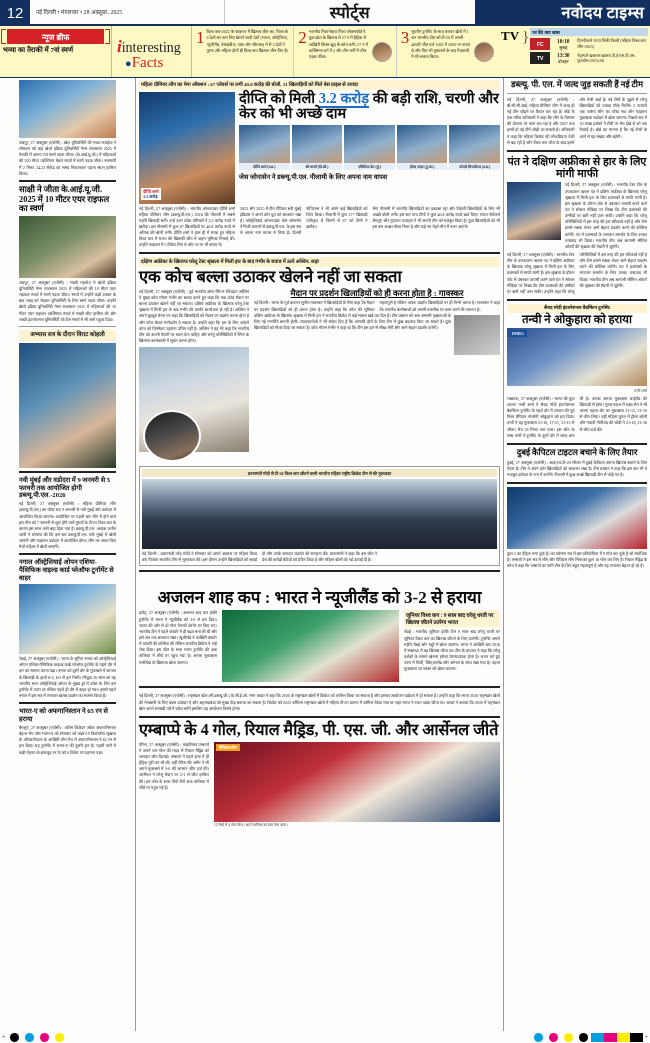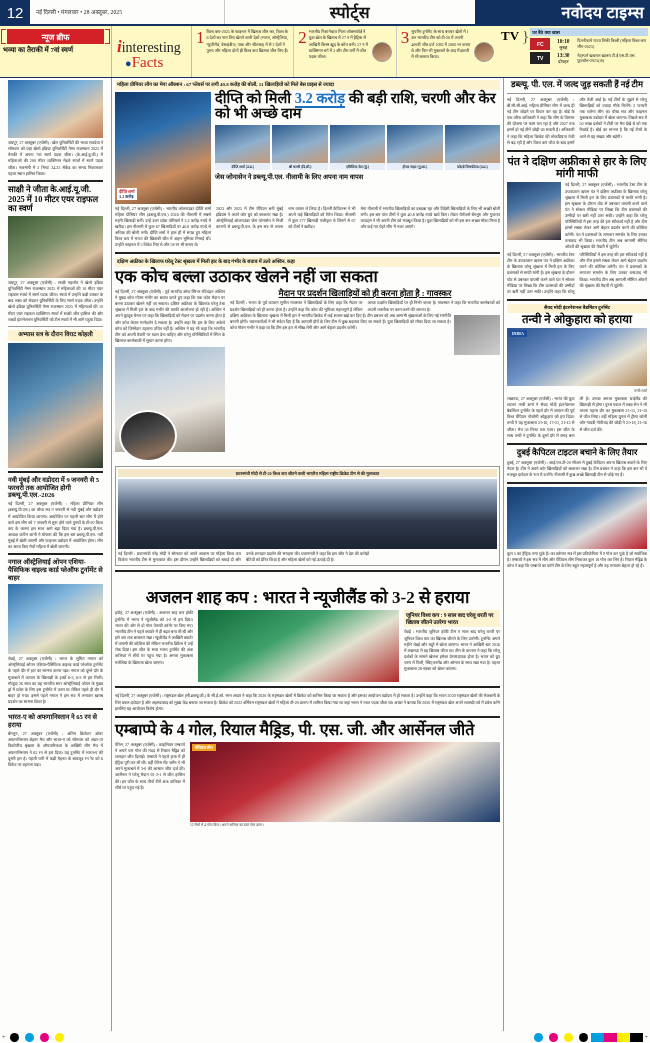--- a/index.html
+++ b/index.html
@@ -91,21 +91,21 @@
   .tvthumb.red { background:#c0212a; }
   .tvthumb .tg { position:absolute; inset:1px; font-size:5px; color:#fff; font-weight:bold;
      display:flex;align-items:center;justify-content:center;font-family:"Liberation Sans",sans-serif;}
   .tvtime { width:26px; font-size:4.6px; text-align:center; color:#111; line-height:1.3; }
   .tvtime b { font-size:5.4px; }
   .tvdesc { flex:1; font-size:4.1px; line-height:1.4; color:#222; padding-left:1px; }
   .brace { font-size:15px; color:#555; padding:0 1px; }
 
   
   .body-grid { display:flex; height:953px; }
-  .colL { width:112px; border-right:1px solid #9a9a9a; padding:0 8px; }
+  .colL { width:136px; border-right:1px solid #9a9a9a; padding:0 19px; }
   .colC { flex:1; padding:0 3px; border-right:1px solid #9a9a9a; }
   .colR { width:146px; padding:0 3px; }
 
   
   .hl-xl { font-size:14.5px; font-weight:bold; line-height:1.08; color:#0b0b0b; }
   .hl-l  { font-size:11px; font-weight:bold; line-height:1.12; color:#0b0b0b; }
   .hl-m  { font-size:8.4px; font-weight:bold; line-height:1.15; color:#0b0b0b; }
   .hl-s  { font-size:6.6px; font-weight:bold; line-height:1.2; color:#111; }
   .kicker {
     font-size:5px; font-weight:bold; color:#111; line-height:1.3;

